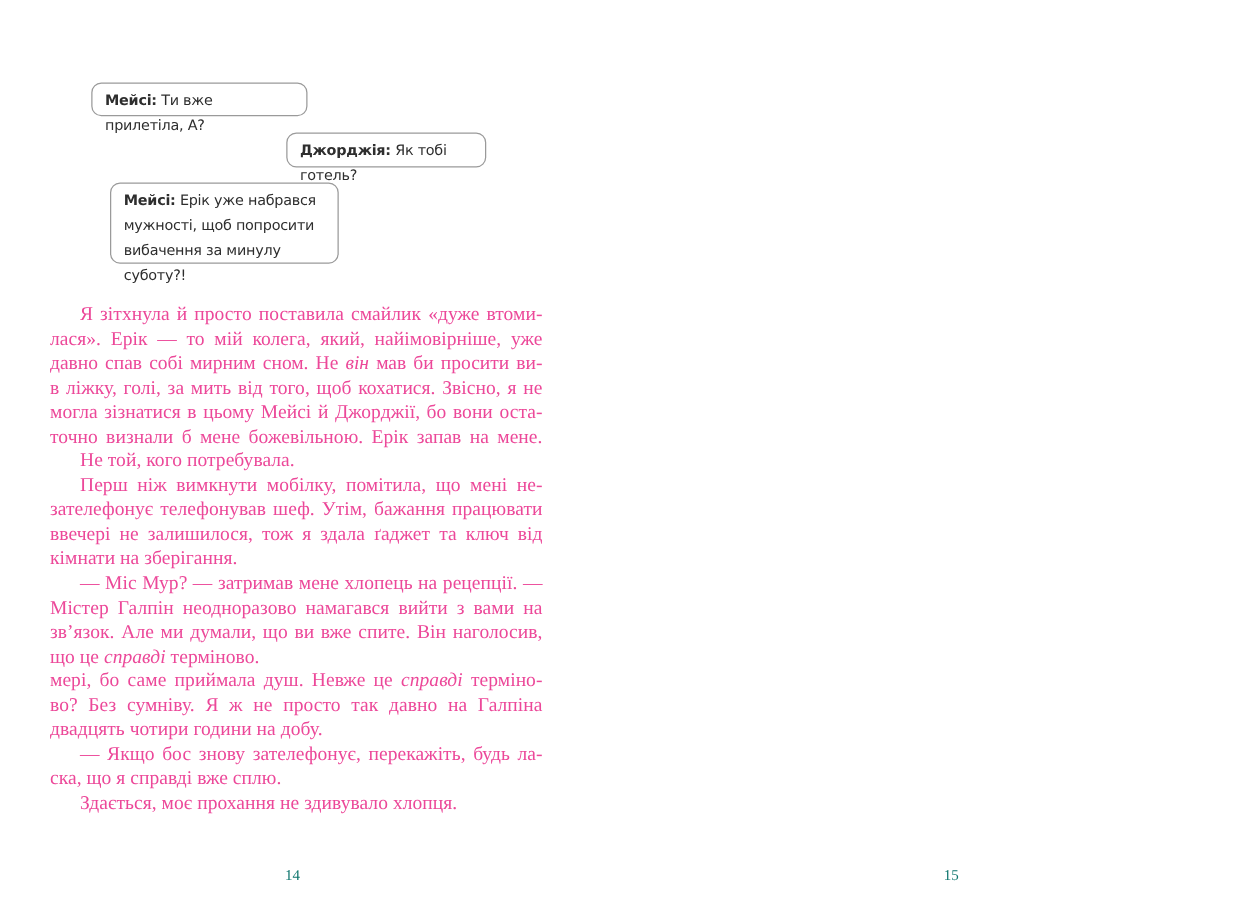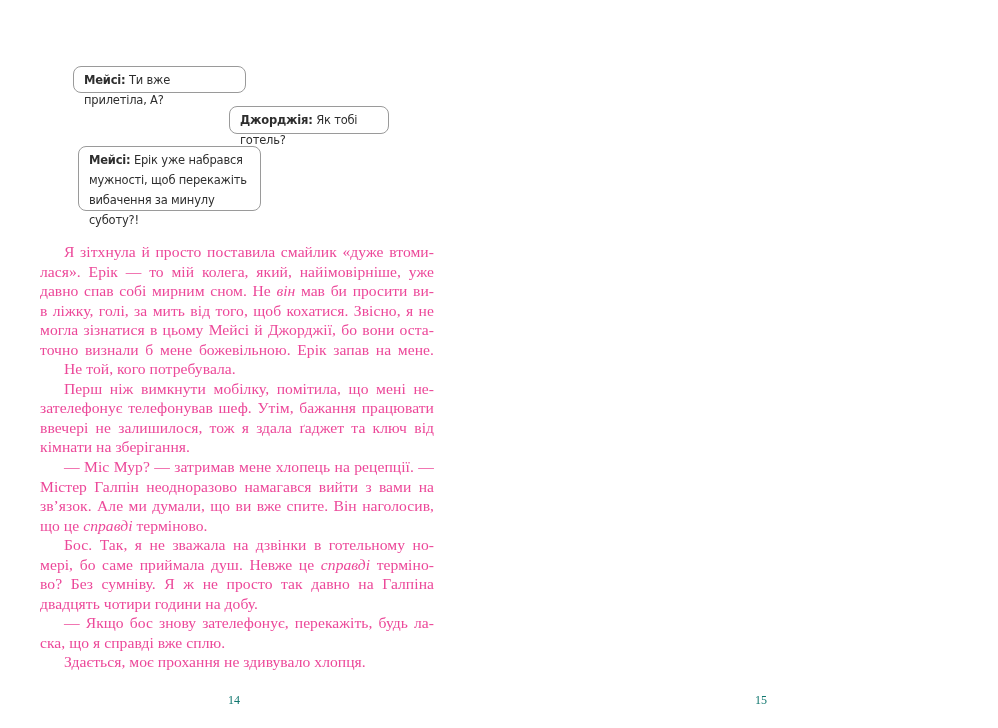--- a/index.html
+++ b/index.html
@@ -16,21 +16,21 @@
       font-size: 11.5px;
       line-height: 20px;
       color: #2e2e2e;
       padding: 3px 10px 3px 10px;
       box-sizing: border-box;
       letter-spacing: -0.2px;
     }
     .bubble .who { font-weight: bold; }
     .b1 { left: 73px; top: 66px; width: 173px; height: 27px; }
     .b2 { left: 229px; top: 106px; width: 160px; height: 28px; }
-    .b3 { left: 78px; top: 146px; width: 183px; height: 65px; }
+    .b3 { left: 88px; top: 146px; width: 183px; height: 65px; }
     .text {
       position: absolute;
       font-family: Liberation Serif, serif;
       font-size: 15.6px;
       line-height: 19.55px;
       color: #ec4899;
       text-align: justify;
       letter-spacing: 0.05px;
       margin-top: 10px;
     }
@@ -52,41 +52,40 @@
 
 <div class="page page-left">
   <div class="bubble b1">
     <span class="who">Мейсі:</span><span> Ти вже прилетіла, А?</span>
   </div>
   <div class="bubble b2">
     <span class="who">Джорджія:</span><span> Як тобі готель?</span>
   </div>
   <div class="bubble b3">
     <span class="who">Мейсі:</span><span> Ерік уже набрався</span><br>
-    <span>мужності, щоб перекажіть</span><br>
+    <span>мужності, щоб попросити</span><br>
     <span>вибачення за минулу суботу?!</span>
   </div>
 
   <div class="text text-left" id="left-text">
       <span class="line ind" style="white-space: nowrap;">Я зітхнула й просто поставила смайлик «дуже втоми-</span>
       <span class="line" style="white-space: nowrap;">лася». Ерік — то мій колега, який, найімовірніше, уже</span>
       <span class="line" style="white-space: nowrap; letter-spacing: -0.000289352px;"><span>давно спав собі мирним сном. Не </span><em>він</em><span> мав би просити ви-</span></span>
       <span class="line" style="white-space: nowrap;">в ліжку, голі, за мить від того, щоб кохатися. Звісно, я не</span>
       <span class="line" style="white-space: nowrap;">могла зізнатися в цьому Мейсі й Джорджії, бо вони оста-</span>
       <span class="line" style="white-space: nowrap;">точно визнали б мене божевільною. Ерік запав на мене.</span>
       <span class="line ind last" style="white-space: nowrap;">Не той, кого потребувала.</span>
       <span class="line ind" style="white-space: nowrap;">Перш ніж вимкнути мобілку, помітила, що мені не-</span>
       <span class="line" style="white-space: nowrap;">зателефонує телефонував шеф. Утім, бажання працювати</span>
       <span class="line" style="white-space: nowrap;">ввечері не залишилося, тож я здала ґаджет та ключ від</span>
       <span class="line last" style="white-space: nowrap;">кімнати на зберігання.</span>
       <span class="line ind" style="white-space: nowrap;">— Міс Мур? — затримав мене хлопець на рецепції. —</span>
       <span class="line" style="white-space: nowrap;">Містер Галпін неодноразово намагався вийти з вами на</span>
       <span class="line" style="white-space: nowrap;">зв’язок. Але ми думали, що ви вже спите. Він наголосив,</span>
       <span class="line last" style="white-space: nowrap;"><span>що це </span><em>справді</em><span> терміново.</span></span>
-      <span class="line ind" style="white-space: nowrap;">Бос. Так, я не зважала на дзвінки в готельному но-</span>
       <span class="line" style="white-space: nowrap;"><span>мері, бо саме приймала душ. Невже це </span><em>справді</em><span> терміно-</span></span>
       <span class="line" style="white-space: nowrap;">во? Без сумніву. Я ж не просто так давно на Галпіна</span>
       <span class="line last" style="white-space: nowrap;">двадцять чотири години на добу.</span>
       <span class="line ind" style="white-space: nowrap;">— Якщо бос знову зателефонує, перекажіть, будь ла-</span>
       <span class="line last" style="white-space: nowrap;">ска, що я справді вже сплю.</span>
       <span class="line ind last" style="white-space: nowrap;">Здається, моє прохання не здивувало хлопця.</span>
     </div>
 
   <div class="pnum pnum-left">14</div>
 </div>

